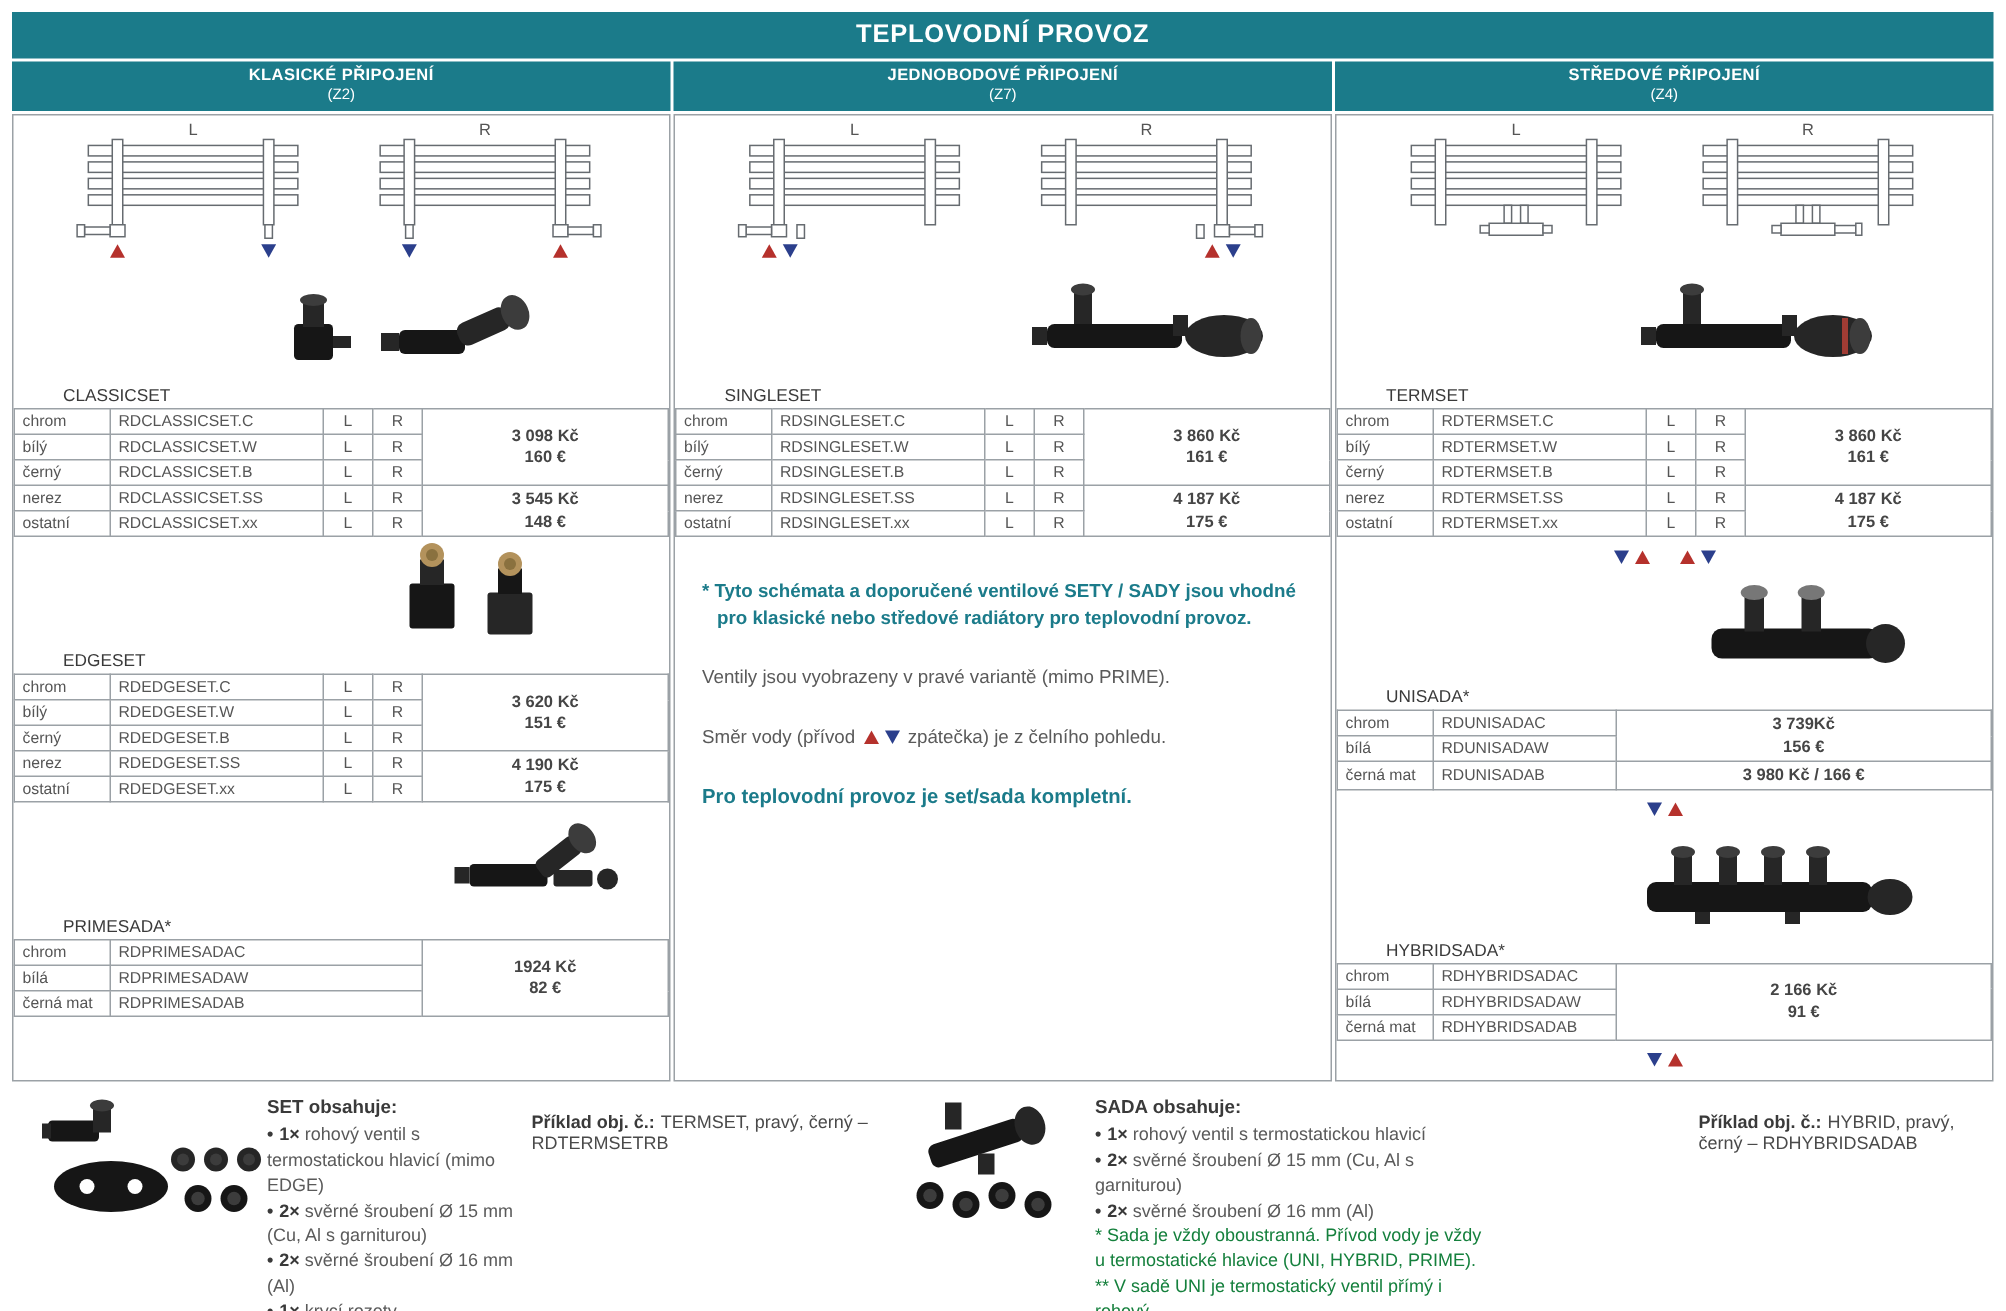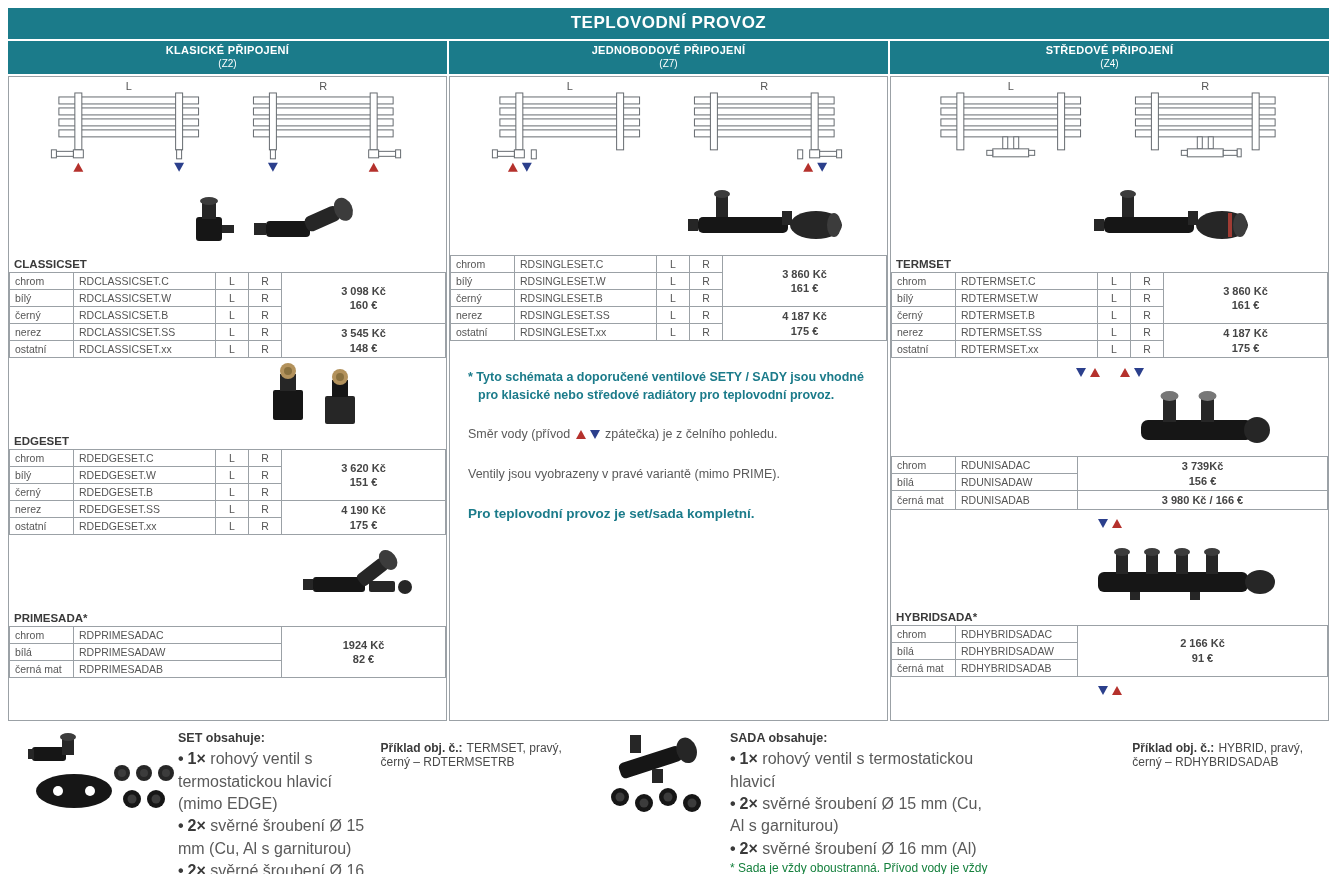--- a/index.html
+++ b/index.html
@@ -12,21 +12,21 @@
                text-align:center; padding:5px 0 6px; letter-spacing:.5px; }
   .columns { display:grid; grid-template-columns:1fr 1fr 1fr; gap:2px; margin-top:2px; }
   .col { display:flex; flex-direction:column; }
   .col-header { background:var(--teal); color:#fff; text-align:center; padding:3px 0 4px; line-height:1.25; margin-bottom:2px; }
   .col-header .h1 { font-size:11px; font-weight:bold; letter-spacing:.3px; }
   .col-header .h2 { font-size:10px; }
   .col-body { border:1px solid #9ba1a6; background:#fff; height:645px; overflow:hidden; }
   .diagram { display:block; margin-top:4px; }
   .dlabel { font-size:11px; fill:#555; font-family:"Liberation Sans", sans-serif; }
   .photo { height:74px; display:flex; justify-content:center; align-items:flex-end; overflow:visible; }
-  .pname { font-weight:bold; font-size:11.5px; color:#3a3a3a; padding:3px 5px 2px; }
+  .pname { font-weight:normal; font-size:11.5px; color:#3a3a3a; padding:3px 5px 2px;margin-left:28px; }
   .ptable { border-collapse:collapse; width:100%; table-layout:fixed; }
   .ptable td { border:1px solid #9ba1a6; font-size:10.5px; color:#555;
                padding:1.5px 5px; height:17px; overflow:hidden; white-space:nowrap; }
   td.clr { text-align:center; padding:1.5px 2px; }
   td.cprice { text-align:center; font-weight:bold; color:#454545; font-size:11px; line-height:1.3; white-space:normal; }
   .markers { text-align:center; padding:4px 0 2px; }
   .mgap { display:inline-block; width:16px; }
   .tri { display:inline-block; width:0; height:0; margin:0 2px; vertical-align:middle; }
   .tri.up   { border-left:5px solid transparent; border-right:5px solid transparent; border-bottom:9px solid #000; }
   .tri.down { border-left:5px solid transparent; border-right:5px solid transparent; border-top:9px solid #000; }
@@ -41,21 +41,21 @@
   .bottom { display:flex; margin-top:8px; }
   .bhalf { display:flex; }
   .bhalf.left { width:582px; }
   .bhalf.right { flex:1; }
   .brow { display:flex; }
   .bphoto { flex:0 0 auto; }
   .bphoto.left { padding-left:14px; width:170px; }
   .bphoto.right { width:140px; }
   .btext { padding-top:2px; }
   .btitle { font-weight:bold; color:#3a3a3a; font-size:12.5px; margin-bottom:3px; }
-  .bitem { font-size:16px; color:#5a5a5a; line-height:1.4; }
+  .bitem { font-size:12px; color:#5a5a5a; line-height:1.4; }
   .bitem .bullet { color:#3a3a3a; font-weight:bold; margin-right:4px; }
   .bitem .qty { font-weight:bold; color:#3a3a3a; }
   .bfoot { font-size:12px; color:#15803d; line-height:1.4; }
   .bexample { font-size:12px; color:#4a4a4a; margin-top:12px; }
   .bexample .blabel { font-weight:bold; color:#3a3a3a; margin-right:4px; }
 </style>
 </head>
 <body>
 
 <div class="page">
@@ -299,20 +299,21 @@
             <div style="transform:translateX(100px)"><svg width="210" height="70" viewBox="0 0 210 70">
       <rect x="52" y="14" width="12" height="24" fill="#262626"></rect>
                 <ellipse cx="58" cy="13" rx="8" ry="4" fill="#3c3c3c"></ellipse>
       <rect x="34" y="36" width="90" height="16" rx="5" fill="#161616"></rect>
                 <rect x="24" y="38" width="10" height="12" fill="#262626"></rect>
       <rect x="118" y="30" width="10" height="14" fill="#262626"></rect>
       <ellipse cx="152" cy="44" rx="26" ry="14" fill="#262626"></ellipse>
                 <ellipse cx="170" cy="44" rx="7" ry="12" fill="#3c3c3c"></ellipse>
       </svg></div>
           </div>
+          <div class="pname">SINGLESET</div>
           <table class="ptable">
             <colgroup>
               <col style="width:64px">
               <col style="width:142px">
               <col style="width:33px">
               <col style="width:33px">
               <col>
             </colgroup>
             <tbody>
               <tr>
@@ -350,22 +351,22 @@
               <tr>
                 <td>ostatní</td>
                 <td>RDSINGLESET.xx</td>
                 <td class="clr">L</td>
                 <td class="clr">R</td>
               </tr>
             </tbody>
           </table>
           <div class="notes">
     <p class="nteal hang">* Tyto schémata a doporučené ventilové SETY / SADY jsou vhodné pro klasické nebo středové radiátory pro teplovodní provoz.</p>
+    <p class="ngray">Ventily jsou vyobrazeny v pravé variantě (mimo PRIME).</p>
     <p class="ngray"><span>Směr vody (přívod</span> <span class="tri up red"></span><span class="tri down blue"></span> <span>zpátečka) je z čelního pohledu.</span></p>
-    <p class="ngray">Ventily jsou vyobrazeny v pravé variantě (mimo PRIME).</p>
     <p class="nteal big">Pro teplovodní provoz je set/sada kompletní.</p>
   </div>
         </div>
       </div>
       <div class="col">
         <div class="col-header">
           <div class="h1">STŘEDOVÉ PŘIPOJENÍ</div>
           <div class="h2">(Z4)</div>
         </div>
         <div class="col-body">
@@ -462,20 +463,21 @@
           <div class="photo">
             <div style="transform:translateX(90px)"><svg width="190" height="72" viewBox="0 0 190 72">
       <rect x="36" y="40" width="112" height="20" rx="7" fill="#161616"></rect>
                 <circle cx="152" cy="50" r="13" fill="#262626"></circle>
       <rect x="58" y="18" width="13" height="24" fill="#262626"></rect>
                 <ellipse cx="64.5" cy="16" rx="9" ry="5" fill="#777"></ellipse>
       <rect x="96" y="18" width="13" height="24" fill="#262626"></rect>
                 <ellipse cx="102.5" cy="16" rx="9" ry="5" fill="#777"></ellipse>
               </svg></div>
           </div>
+          <div class="pname">UNISADA*</div>
           <table class="ptable">
             <colgroup>
               <col style="width:64px">
               <col style="width:122px">
               <col>
             </colgroup>
             <tbody>
               <tr>
                 <td>chrom</td>
                 <td>RDUNISADAC</td>

